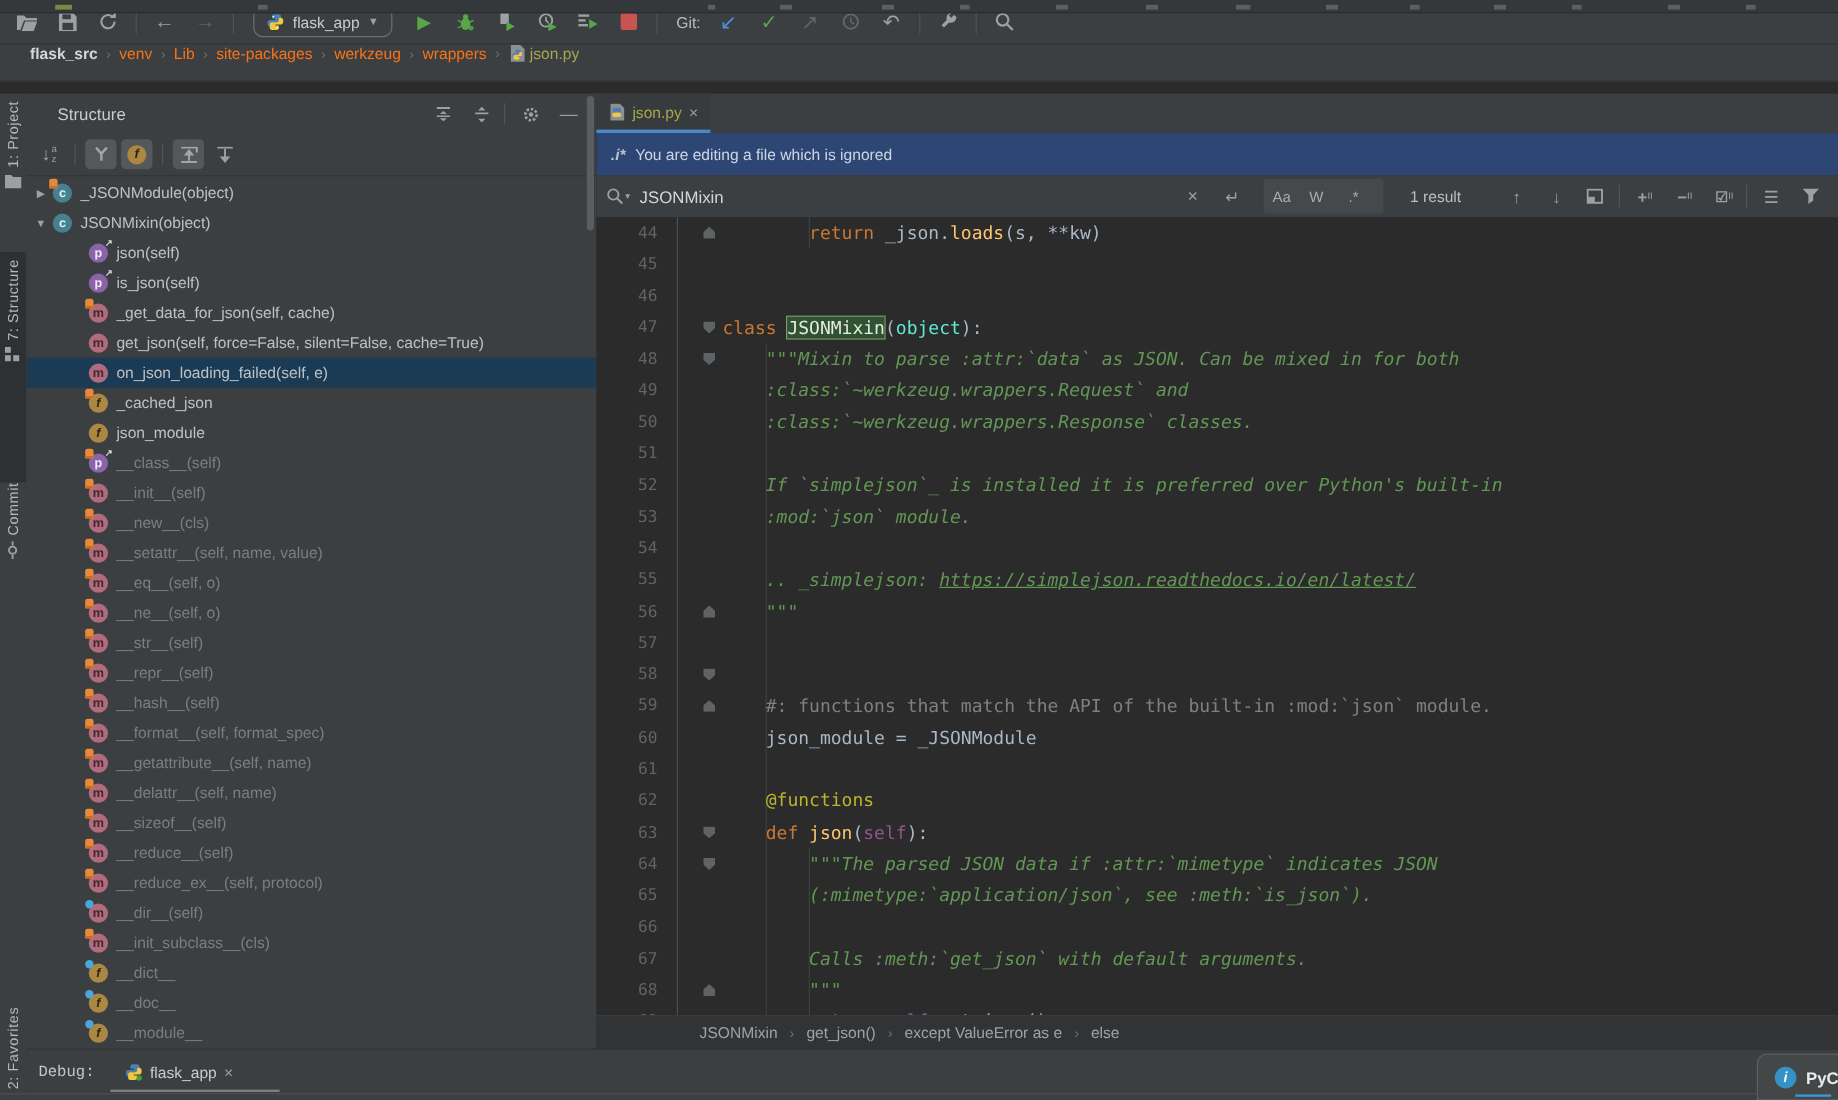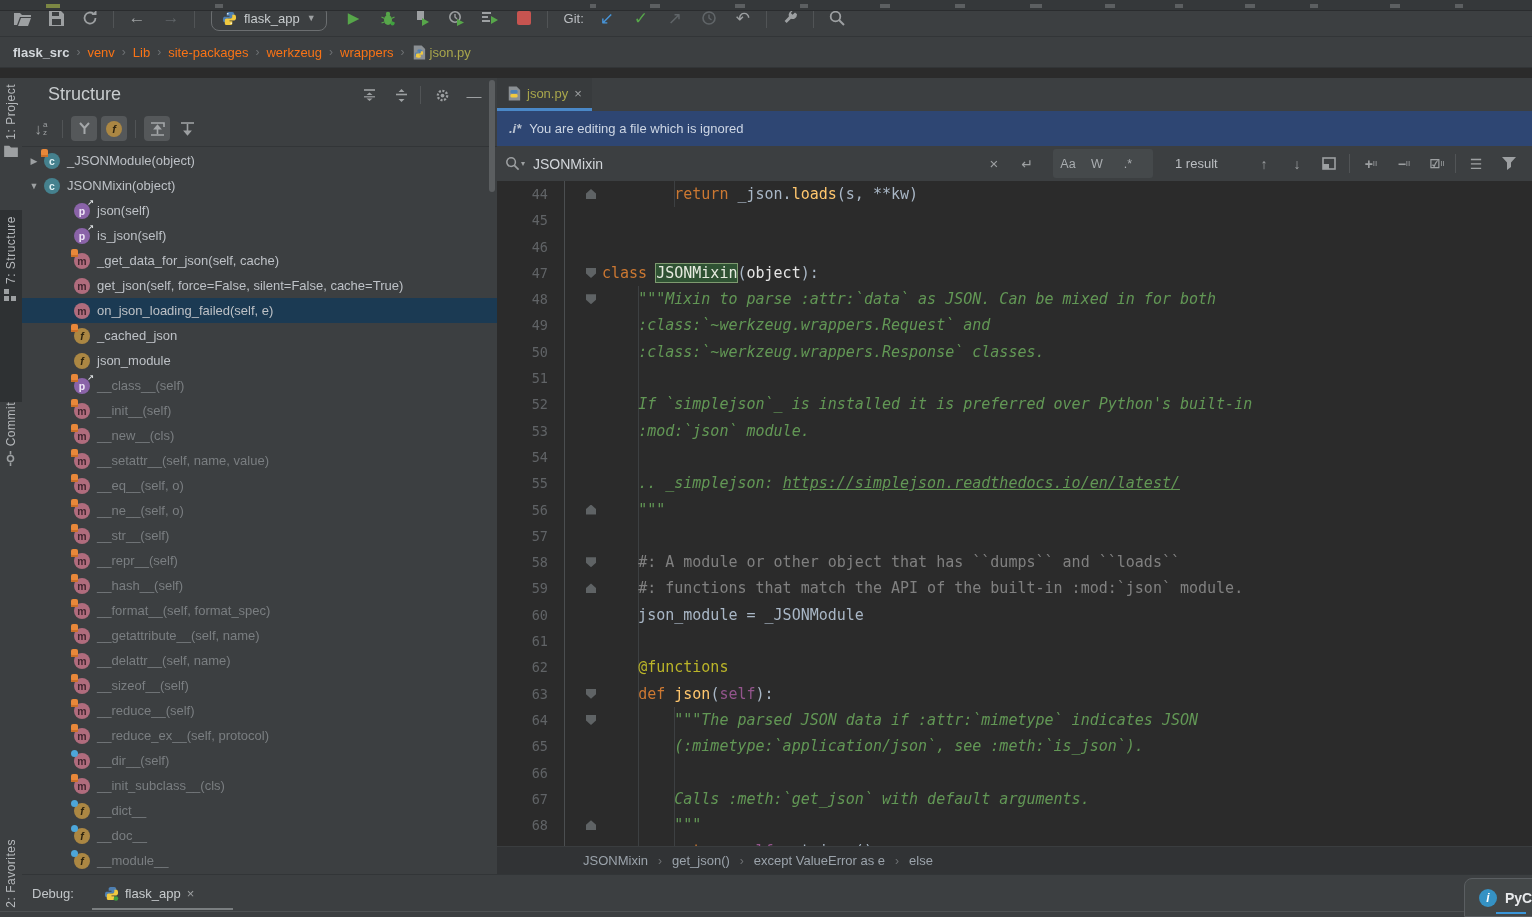--- a/index.html
+++ b/index.html
@@ -17,37 +17,37 @@
   .tb-ic.dim{color:#606568;}
   .tb-sep{width:1px;height:20px;background:#515456;margin:0 6px;}
   #run-combo{display:flex;align-items:center;gap:7px;border:1px solid #6b6e70;border-radius:8px;
     height:24px;padding:0 10px;margin:0 10px;color:#c8ccce;}
   #run-combo .arr{font-size:9px;color:#9da0a2;}
   .grn{color:#57a64a !important;}
   .blu{color:#4794d8 !important;}
   #git-label{color:#bbbec2;margin:0 6px 0 10px;}
 
   #navbar{left:0;top:47px;width:100%;height:31px;background:#3c3f41;border-bottom:1px solid #323537;
-    display:flex;align-items:center;padding-left:10px;box-sizing:border-box;}
+    display:flex;align-items:flex-start;padding-left:22px;box-sizing:border-box;}
   .crumb{color:#f97316;margin:0 3px;}
   .crumb.bold{font-weight:bold;color:#d3d7db;}
   .crumb-sep{color:#6d7073;margin:0 4px;font-size:12px;}
   .crumb.file{color:#a8a64c;display:flex;align-items:center;gap:4px;}
 
   
   #stripe{left:0;top:78px;width:22px;height:839px;background:#3c3f41;border-right:1px solid #323537;}
   .stripe-tab{position:absolute;left:0;width:22px;display:flex;flex-direction:column;align-items:center;gap:5px;padding:6px 0;}
   .stripe-tab.sel{background:#2e3133;}
   .vtext{writing-mode:vertical-lr;transform:rotate(180deg);font-size:12px;color:#b6b9bc;letter-spacing:.5px;}
   .stripe-ic{width:15px;height:15px;}
 
   
   #structure{left:22px;top:78px;width:475px;height:796px;background:#3c3f41;border-right:1px solid #323537;overflow:hidden;}
   #structure-header{position:absolute;left:0;top:0;width:100%;height:33px;display:flex;align-items:center;}
-  #structure-title{margin-left:26px;color:#c8ccce;font-size:18px;}
+  #structure-title{margin-left:26px;color:#c8ccce;font-size:14px;}
   .hdr-ic{position:absolute;top:7px;width:20px;height:20px;color:#9da0a2;display:flex;align-items:center;justify-content:center;}
   #structure-toolbar{position:absolute;left:0;top:33px;width:100%;height:35px;display:flex;align-items:center;border-bottom:1px solid #323537;}
   .st-btn{width:26px;height:25px;display:flex;align-items:center;justify-content:center;border-radius:4px;margin:0 2px;color:#9da0a2;}
   .st-btn.pressed{background:#55585a;}
   .f-badge{width:16px;height:16px;border-radius:50%;background:#ab8743;color:#2e2410;font-size:11px;font-weight:bold;
     display:flex;align-items:center;justify-content:center;font-style:italic;}
   .sort-az{position:relative;font-size:15px;color:#9da0a2;}
 
   #tree{position:absolute;left:0;top:70px;width:100%;height:726px;overflow:hidden;}
   .trow{display:flex;align-items:center;height:25px;white-space:nowrap;font-size:13px;color:#bdc1c6;}
@@ -96,31 +96,31 @@
   .ltext{position:absolute;left:84px;}
   .gutterline{position:absolute;left:46px;top:0;width:1px;height:665px;background:#4b4e50;}
   .iguide{position:absolute;width:1px;background:#3d4042;}
   .tk-kw{color:#cc7832;}
   .tk-fn{color:#ffc66d;}
   .tk-doc{color:#629755;font-style:italic;}
   .tk-link{color:#629755;font-style:italic;text-decoration:underline;}
   .tk-cmt{color:#808080;}
   .tk-dec{color:#bbb529;}
   .tk-self{color:#94558d;}
-  .tk-obj{color:#e5e5e5;}
+  .tk-obj{color:#5eead4;}
   .tk-p{color:#a9b7c6;}
   .tk-match{background:#2f5233;outline:1px solid #7d9a6f;color:#e6eadf;}
 
   #ed-crumbs{position:absolute;left:0;top:768px;width:100%;height:28px;background:#313335;border-top:1px solid #3a3d3f;
     display:flex;align-items:center;padding-left:86px;box-sizing:border-box;color:#9ba3ab;}
   #ed-crumbs .crumb-sep{margin:0 10px;}
 
   
   #debugbar{left:22px;top:874px;width:1510px;height:37px;background:#3c3f41;border-top:1px solid #323537;}
-  #debug-label{position:absolute;left:10px;top:0;height:37px;display:flex;align-items:center;color:#c2c6c9;}
+  #debug-label{position:absolute;left:10px;top:0;height:37px;display:flex;align-items:center;color:#c2c6c9;font-family:Liberation Mono, monospace;}
   #debug-tab{position:absolute;left:70px;top:0;height:37px;display:flex;align-items:center;gap:6px;padding:0 12px;color:#c8ccce;}
   #debug-underline{position:absolute;left:70px;top:33px;width:141px;height:2px;background:#7a7e80;}
   #statusbar{left:0;top:911px;width:1532px;height:6px;background:#3c3f41;border-top:1px solid #4d5052;}
 
   #popup{left:1464px;top:878px;width:140px;height:39px;background:#434748;border:1px solid #5b5f62;
     border-radius:8px 0 0 0;display:flex;align-items:center;gap:8px;padding-left:14px;box-sizing:border-box;}
   #popup .info-ic{width:18px;height:18px;border-radius:50%;background:#3592c4;color:#fff;font-weight:bold;
     font-size:12px;display:flex;align-items:center;justify-content:center;font-style:italic;flex:none;}
   #popup .ptitle{color:#e8eaec;font-weight:bold;font-size:14px;white-space:nowrap;}
   #popup-link{left:1496px;top:912px;width:30px;height:2px;background:#3a96d9;}
@@ -588,21 +588,21 @@
           <div class="cline"><span class="lnum">48</span><span class="fold f-open"></span><span class="ltext"><span class="tk-p">    </span><span class="tk-doc">"""Mixin to parse :attr:`data` as JSON. Can be mixed in for both</span></span></div>
           <div class="cline"><span class="lnum">49</span><span class="ltext"><span class="tk-p">    </span><span class="tk-doc">:class:`~werkzeug.wrappers.Request` and</span></span></div>
           <div class="cline"><span class="lnum">50</span><span class="ltext"><span class="tk-p">    </span><span class="tk-doc">:class:`~werkzeug.wrappers.Response` classes.</span></span></div>
           <div class="cline"><span class="lnum">51</span><span class="ltext"></span></div>
           <div class="cline"><span class="lnum">52</span><span class="ltext"><span class="tk-p">    </span><span class="tk-doc">If `simplejson`_ is installed it is preferred over Python's built-in</span></span></div>
           <div class="cline"><span class="lnum">53</span><span class="ltext"><span class="tk-p">    </span><span class="tk-doc">:mod:`json` module.</span></span></div>
           <div class="cline"><span class="lnum">54</span><span class="ltext"></span></div>
           <div class="cline"><span class="lnum">55</span><span class="ltext"><span class="tk-p">    </span><span class="tk-doc">.. _simplejson: </span><span class="tk-link">https://simplejson.readthedocs.io/en/latest/</span></span></div>
           <div class="cline"><span class="lnum">56</span><span class="fold f-end"></span><span class="ltext"><span class="tk-p">    </span><span class="tk-doc">"""</span></span></div>
           <div class="cline"><span class="lnum">57</span><span class="ltext"></span></div>
-          <div class="cline"><span class="lnum">58</span><span class="fold f-open"></span><span class="ltext"><span class="tk-p">    </span><span class="tk-cmt">#: A module or other object that has ``dumps`` and ``loads``</span></span></div>
+          <div class="cline"><span class="lnum">58</span><span class="fold f-open"></span><span class="ltext"><span class="tk-p">    </span></span></div>
           <div class="cline"><span class="lnum">59</span><span class="fold f-end"></span><span class="ltext"><span class="tk-p">    </span><span class="tk-cmt">#: functions that match the API of the built-in :mod:`json` module.</span></span></div>
           <div class="cline"><span class="lnum">60</span><span class="ltext"><span class="tk-p">    json_module = _JSONModule</span></span></div>
           <div class="cline"><span class="lnum">61</span><span class="ltext"></span></div>
           <div class="cline"><span class="lnum">62</span><span class="ltext"><span class="tk-p">    </span><span class="tk-dec">@functions</span></span></div>
           <div class="cline"><span class="lnum">63</span><span class="fold f-open"></span><span class="ltext"><span class="tk-p">    </span><span class="tk-kw">def </span><span class="tk-fn">json</span><span class="tk-p">(</span><span class="tk-self">self</span><span class="tk-p">):</span></span></div>
           <div class="cline"><span class="lnum">64</span><span class="fold f-open"></span><span class="ltext"><span class="tk-p">        </span><span class="tk-doc">"""The parsed JSON data if :attr:`mimetype` indicates JSON</span></span></div>
           <div class="cline"><span class="lnum">65</span><span class="ltext"><span class="tk-p">        </span><span class="tk-doc">(:mimetype:`application/json`, see :meth:`is_json`).</span></span></div>
           <div class="cline"><span class="lnum">66</span><span class="ltext"></span></div>
           <div class="cline"><span class="lnum">67</span><span class="ltext"><span class="tk-p">        </span><span class="tk-doc">Calls :meth:`get_json` with default arguments.</span></span></div>
           <div class="cline"><span class="lnum">68</span><span class="fold f-end"></span><span class="ltext"><span class="tk-p">        </span><span class="tk-doc">"""</span></span></div>

